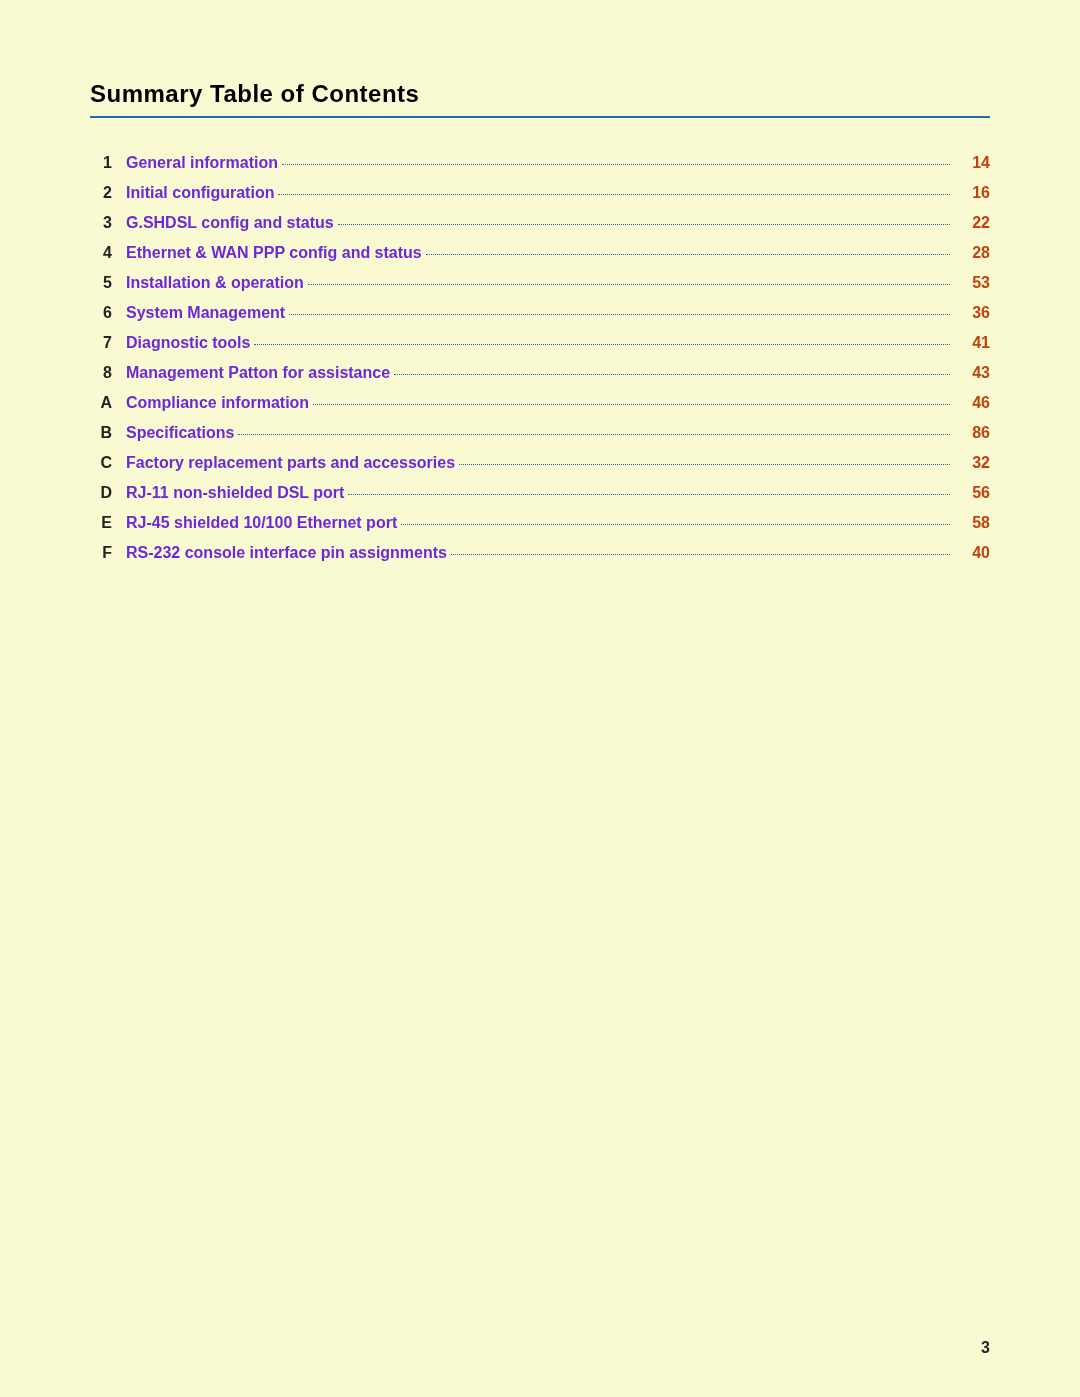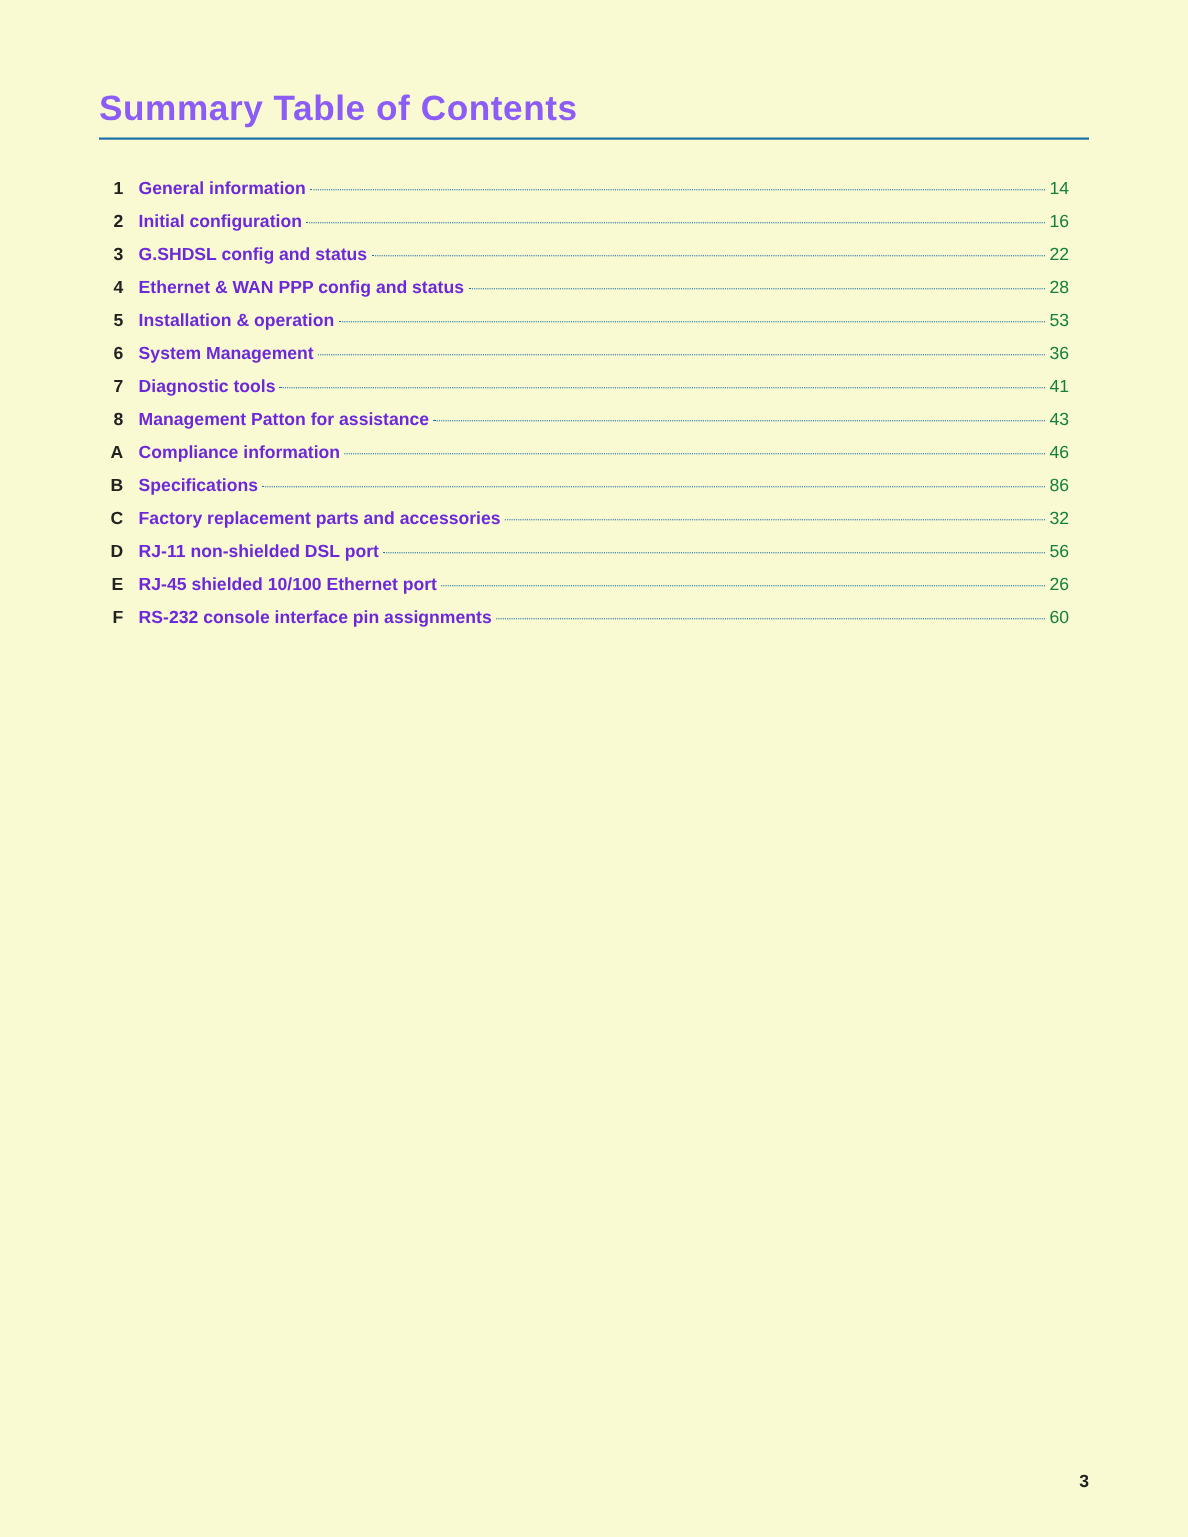--- a/index.html
+++ b/index.html
@@ -14,23 +14,23 @@
       width: 1080px;
       min-height: 1397px;
       position: relative;
     }
 
     .page-container {
       padding: 80px 90px 60px 90px;
     }
 
     .page-title {
-      font-size: 32px;
+      font-size: 24px;
       font-weight: 900;
-      color: #8b5cf6;
+      color: #000000;
       font-family: Arial, Helvetica, sans-serif;
       letter-spacing: 0.5px;
       margin-bottom: 8px;
     }
 
     .title-underline {
       border: none;
       border-top: 2px solid #1a6fa8;
       margin-bottom: 30px;
     }
@@ -63,24 +63,25 @@
     .dots-col {
       flex: 1;
       border-bottom: 1.5px dotted #1a6fa8;
       margin: 0 4px;
       position: relative;
       bottom: 3px;
     }
 
     .page-col {
       font-size: 16px;
-      font-weight: 400;
-      color: #15803d;
+      font-weight: 700;
+      color: #c2410c;
       white-space: nowrap;
       min-width: 36px;
+      text-align: right;
       flex-shrink: 0;
     }
 
     .toc-list {
       margin-top: 5px;
     }
 
     .page-number {
       position: absolute;
       bottom: 40px;
@@ -168,24 +169,24 @@
       <div class="toc-entry">
         <span class="num-col">D</span>
         <span class="title-col">RJ-11 non-shielded DSL port</span>
         <span class="dots-col"></span>
         <span class="page-col">56</span>
       </div>
       <div class="toc-entry">
         <span class="num-col">E</span>
         <span class="title-col">RJ-45 shielded 10/100 Ethernet port</span>
         <span class="dots-col"></span>
-        <span class="page-col">26</span>
+        <span class="page-col">58</span>
       </div>
       <div class="toc-entry">
         <span class="num-col">F</span>
         <span class="title-col">RS-232 console interface pin assignments</span>
         <span class="dots-col"></span>
-        <span class="page-col">60</span>
+        <span class="page-col">40</span>
       </div>
     </div>
 </div>
 
 <div class="page-number">3</div>
 
 </body></html>

